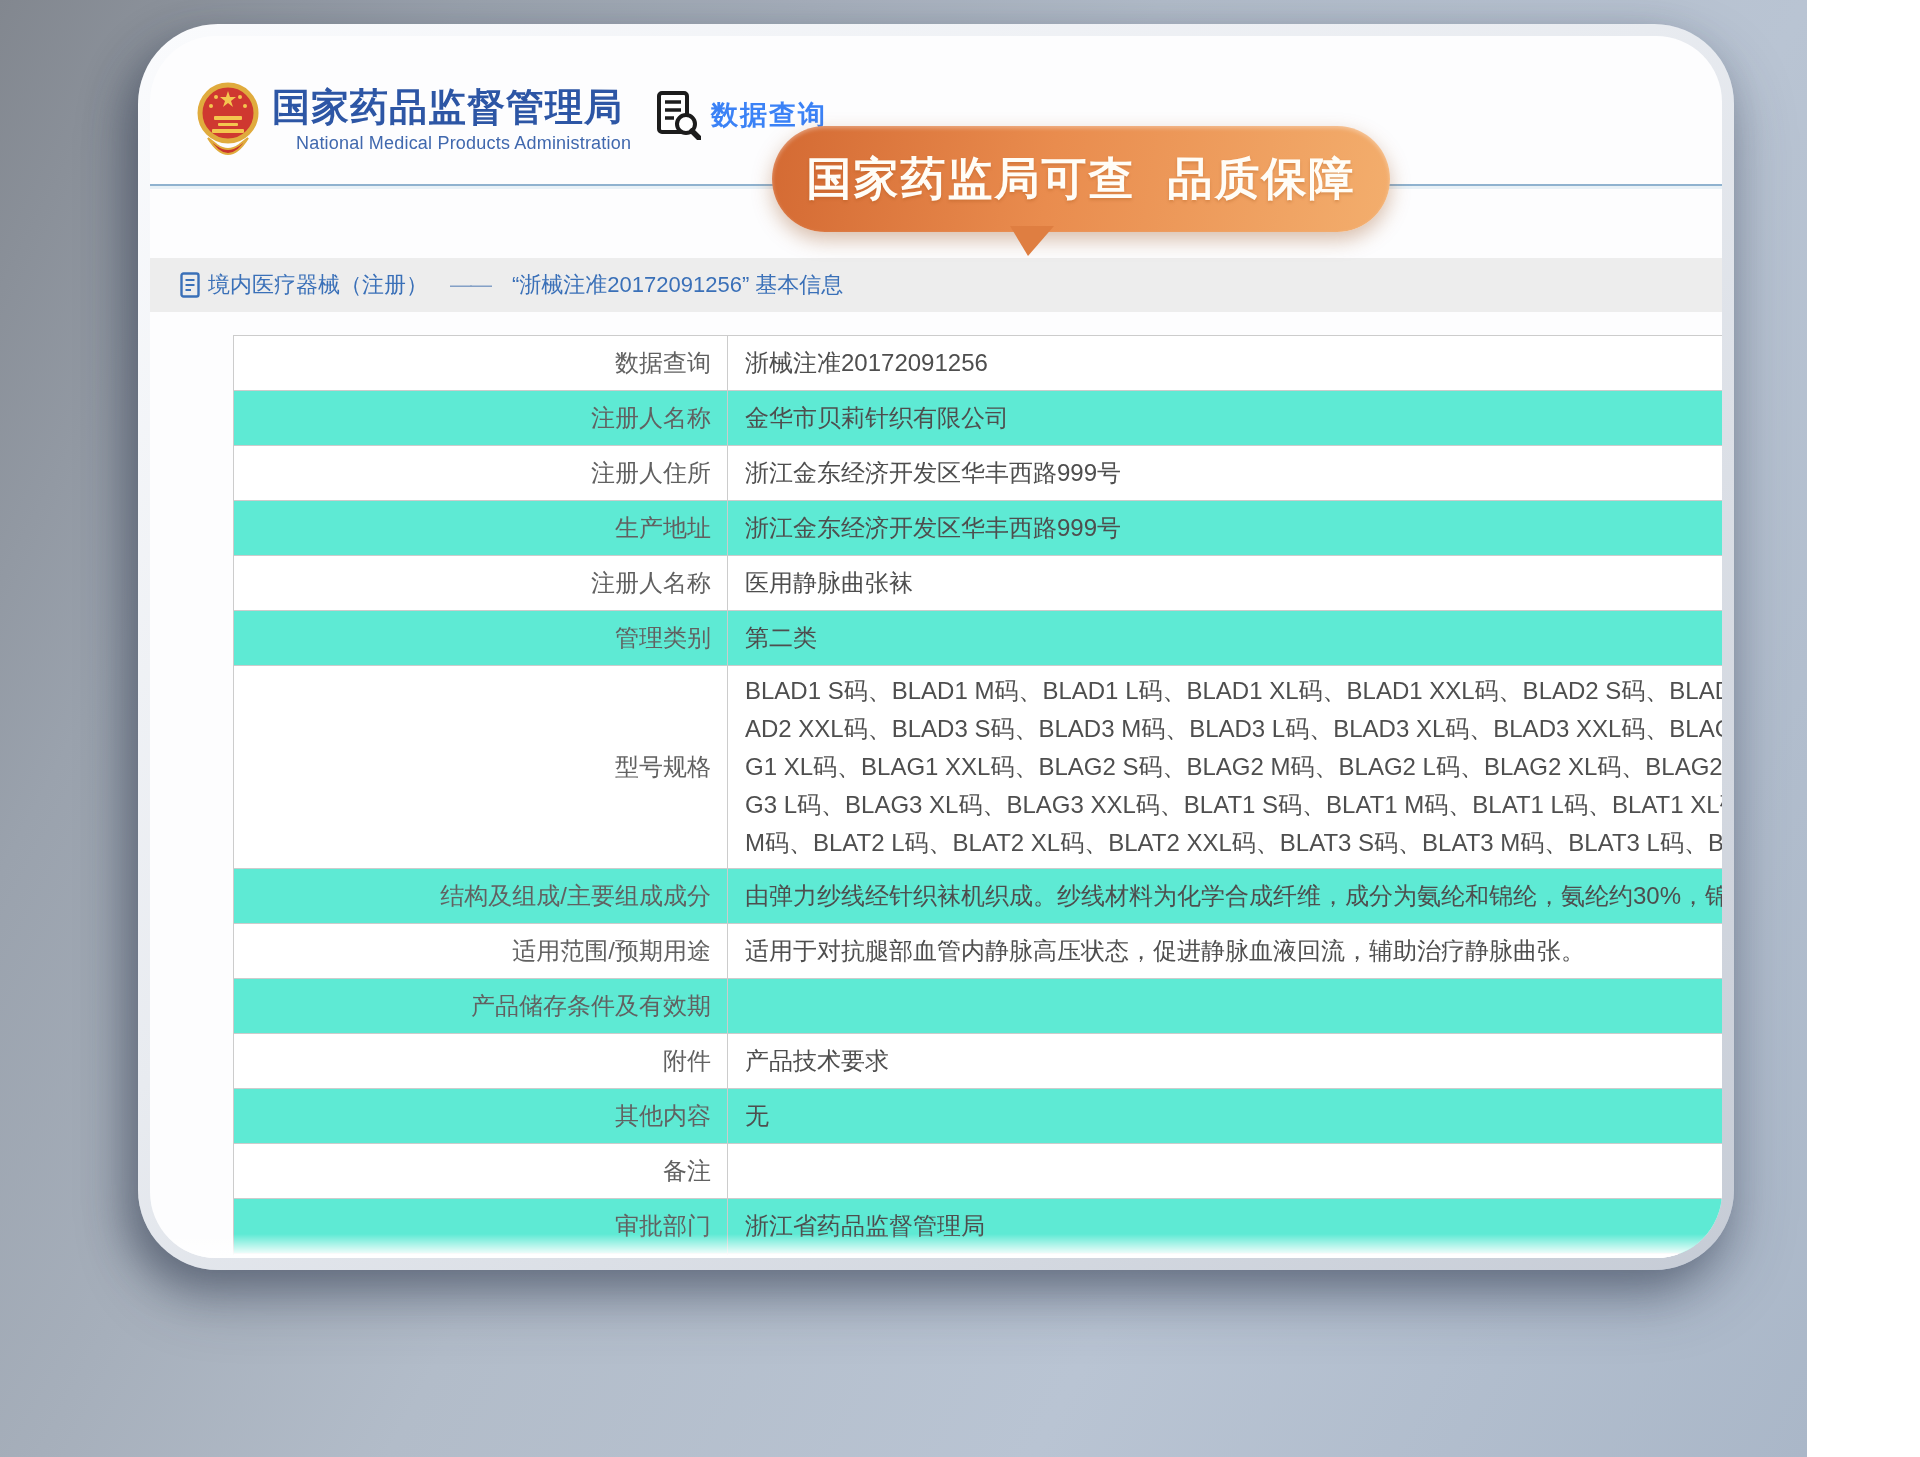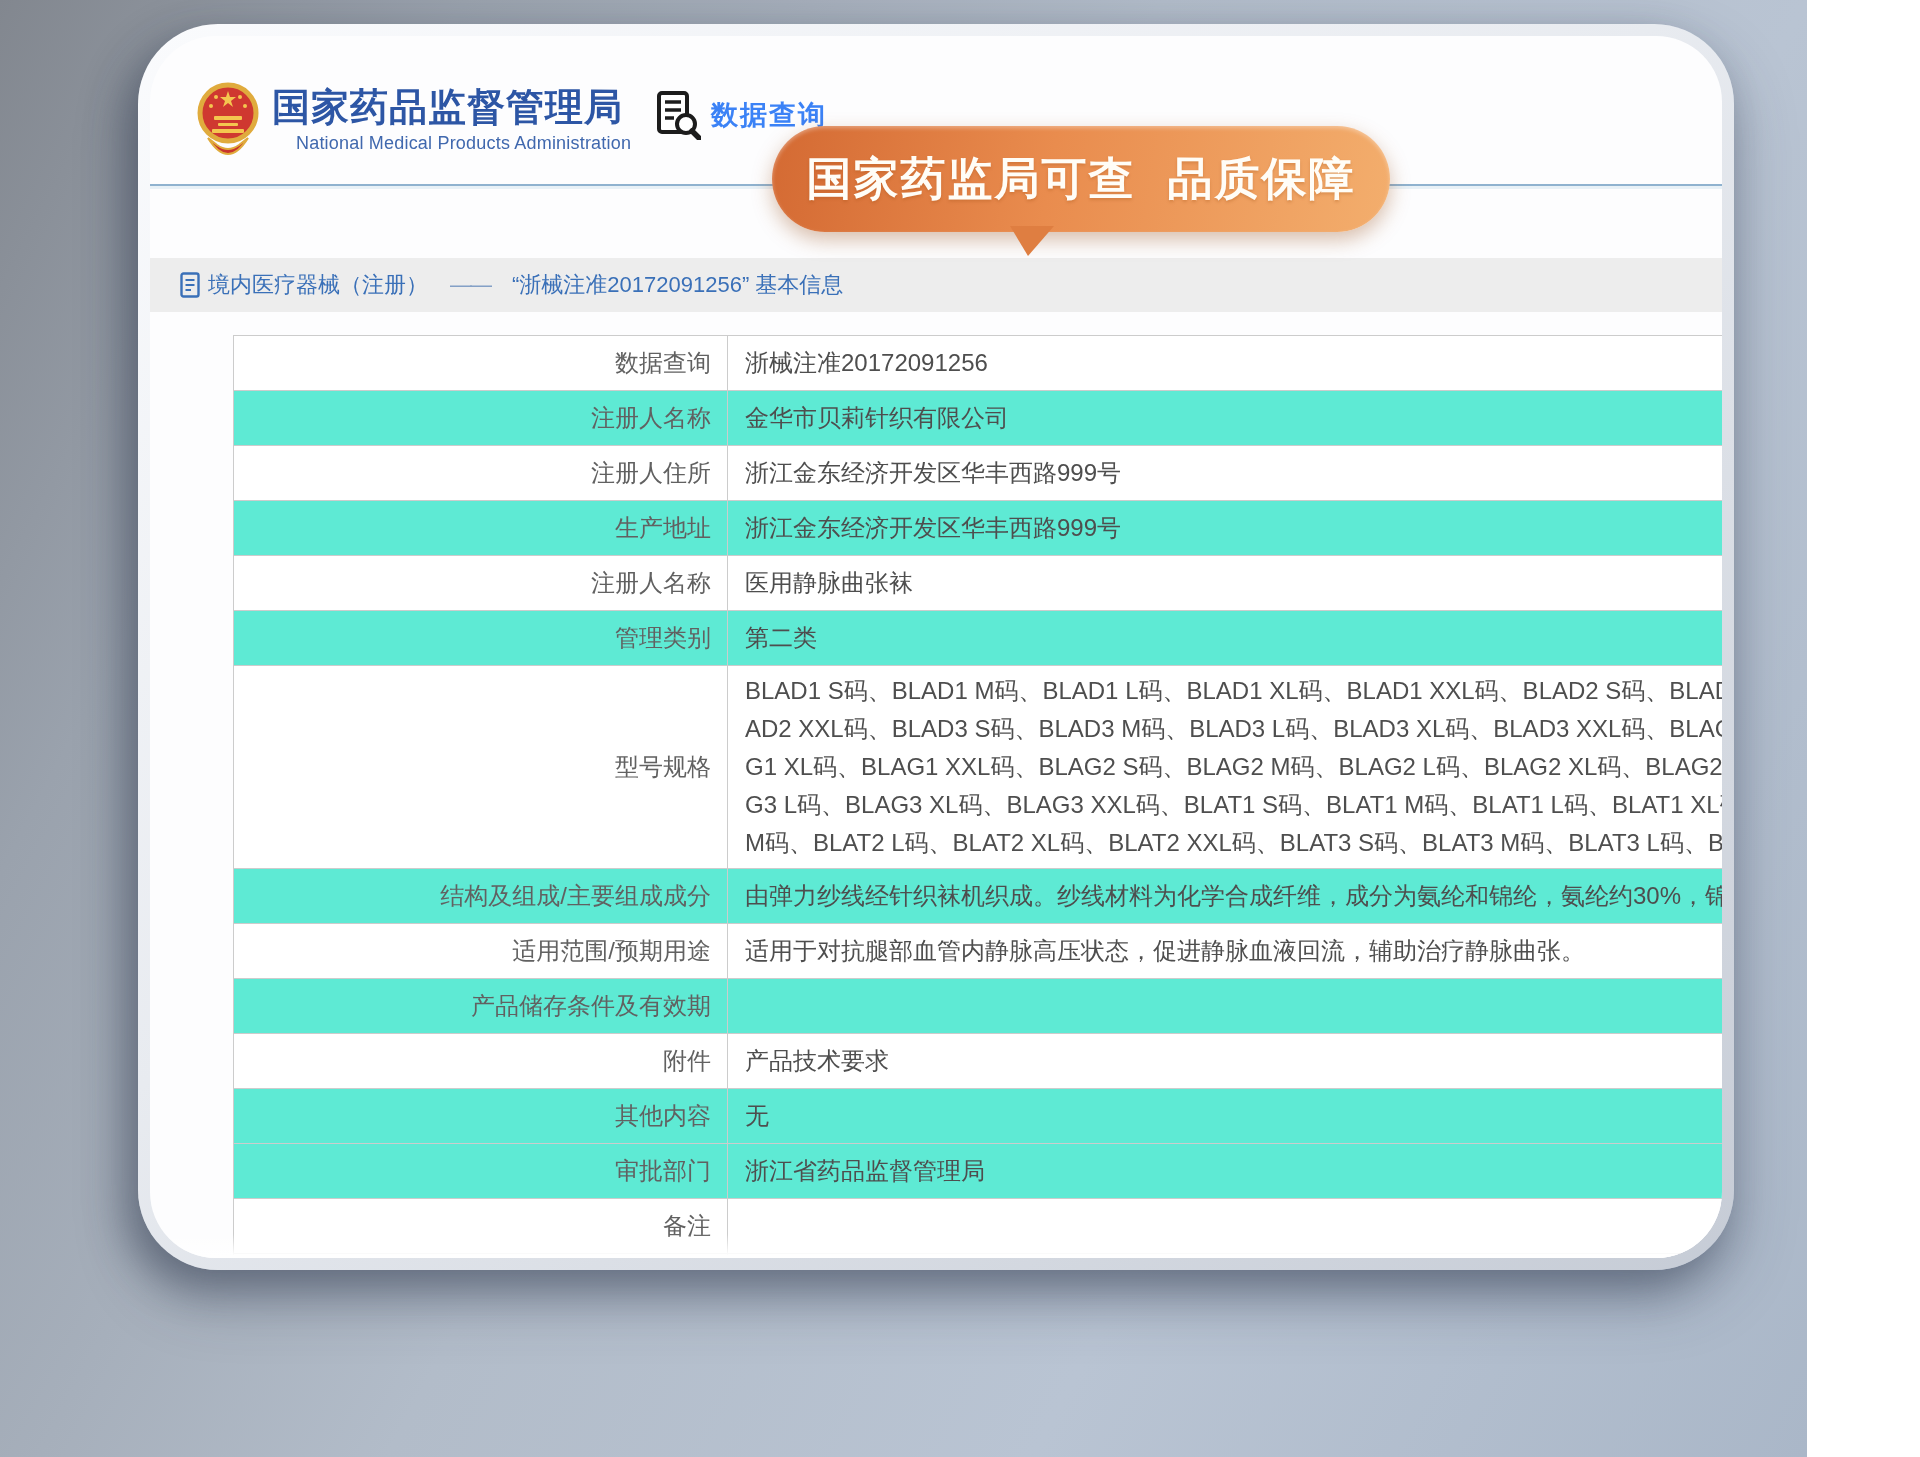--- a/index.html
+++ b/index.html
@@ -175,27 +175,27 @@
     <div class="tvalue"></div>
   </div>
         <div class="trow">
     <div class="tlabel">附件</div>
     <div class="tvalue">产品技术要求</div>
   </div>
         <div class="trow alt">
     <div class="tlabel">其他内容</div>
     <div class="tvalue">无</div>
   </div>
+        <div class="trow">
+    <div class="tlabel">备注</div>
+    <div class="tvalue"></div>
+  </div>
         <div class="trow alt">
     <div class="tlabel">审批部门</div>
     <div class="tvalue">浙江省药品监督管理局</div>
-  </div>
-        <div class="trow">
-    <div class="tlabel">备注</div>
-    <div class="tvalue"></div>
   </div>
         <div class="trow">
     <div class="tlabel">批准日期</div>
     <div class="tvalue">2022-05-10</div>
   </div>
       </div>
 
     <div class="bottom-fade"></div>
   </div>
 

